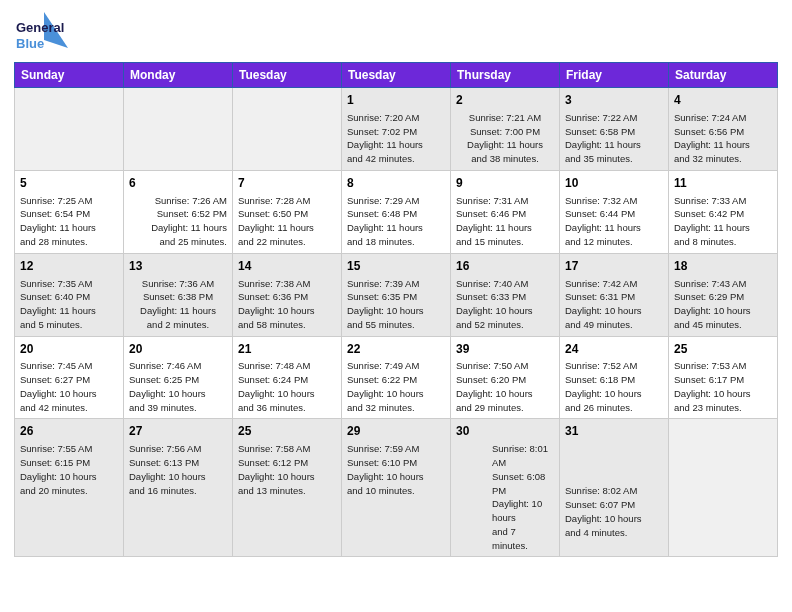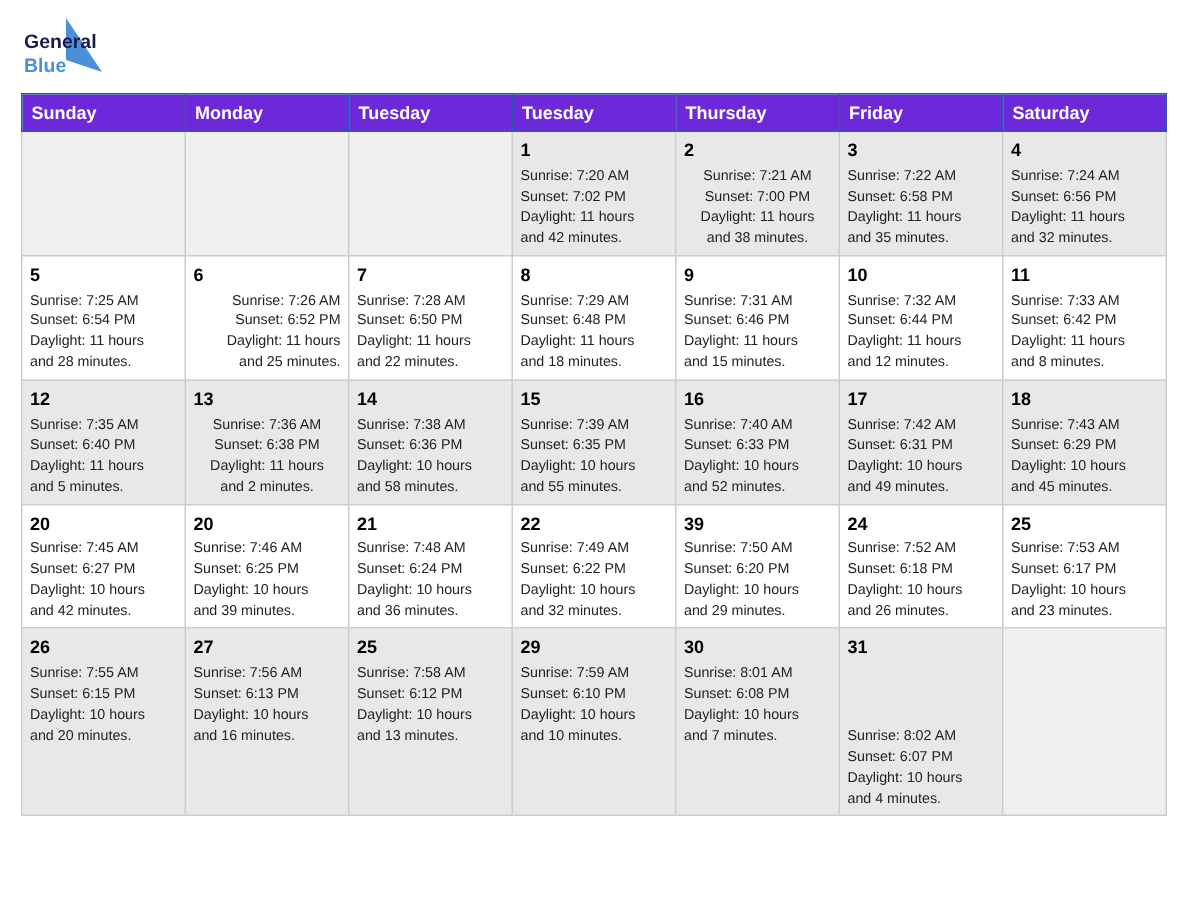--- a/index.html
+++ b/index.html
@@ -324,21 +324,21 @@
           </td>
           <td class="shaded">
             <span class="day-number">29</span>
             <div class="day-info" style="white-space: pre-line;">Sunrise: 7:59 AM
 Sunset: 6:10 PM
 Daylight: 10 hours
 and 10 minutes.</div>
           </td>
           <td class="shaded">
             <span class="day-number">30</span>
-            <div class="day-info" style="white-space: pre-line;">Sunrise: 8:01 AM
+            <div class="day-info" style="white-space: pre-line; margin-left: 36px;">Sunrise: 8:01 AM
 Sunset: 6:08 PM
 Daylight: 10 hours
 and 7 minutes.</div>
           </td>
           <td class="shaded">
             <span class="day-number">31</span>
             <div class="day-info" style="white-space: pre-line; margin-top: 44px;">Sunrise: 8:02 AM
 Sunset: 6:07 PM
 Daylight: 10 hours
 and 4 minutes.</div>

